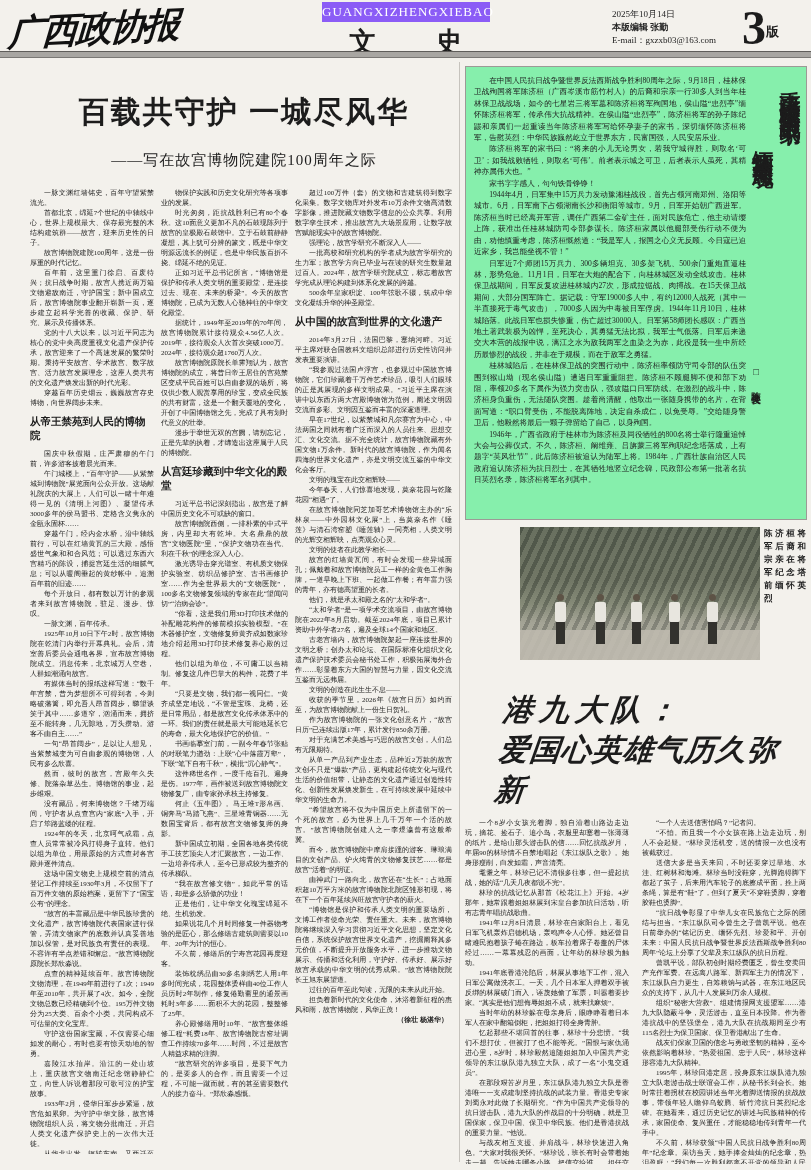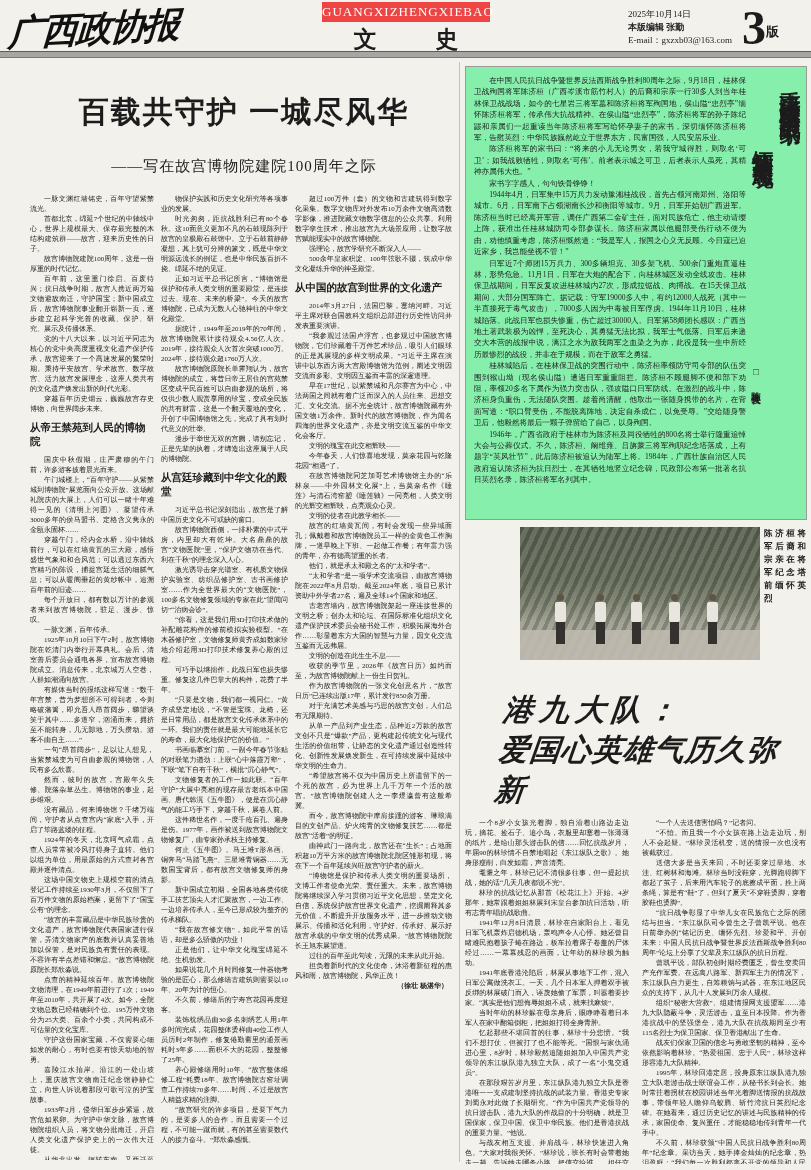--- a/index.html
+++ b/index.html
@@ -10,46 +10,46 @@
   }
   
   .masthead{
     position:absolute;left:8px;top:4px;width:170px;height:52px;
     font-size:36px;font-weight:bold;font-style:italic;
     transform:rotate(-3deg) skewX(-6deg);letter-spacing:-2px;
     color:#111;line-height:50px;white-space:nowrap;
   }
   .pinyin-box{
     position:absolute;left:322px;top:2px;width:168px;height:20px;
-    background:#ef4444;color:#fff;text-align:center;line-height:20px;
+    background:#8b5cf6;color:#fff;text-align:center;line-height:20px;
     font-size:13px;letter-spacing:1px;font-family:"Liberation Serif",serif;
   }
   .section-title{
     position:absolute;left:300px;top:24px;width:212px;height:30px;
-    text-align:center;font-size:23px;font-weight:bold;letter-spacing:26px;
+    text-align:center;font-size:27px;font-weight:bold;letter-spacing:26px;
     text-indent:26px;font-family:"Liberation Sans",sans-serif;
   }
-  .issue-block{position:absolute;left:628px;top:8px;width:118px;font-size:9px;line-height:13px;color:#222;}
+  .issue-block{position:absolute;left:612px;top:8px;width:118px;font-size:9px;line-height:13px;color:#222;}
   .issue-block .ed{font-weight:bold;}
   .page-no{
     position:absolute;left:742px;top:2px;width:62px;height:52px;
     font-size:48px;font-weight:bold;font-family:"Liberation Serif",serif;line-height:52px;text-align:left;
   }
   .page-word{font-size:13px;font-weight:bold;vertical-align:8px;letter-spacing:0;}
   .head-rule{
     position:absolute;left:0;top:51px;width:811px;height:5px;
     background:#a8a6a2;border-top:1px solid #5f5d5a;border-bottom:1px solid #7a7875;
   }
   
   .main-article{position:absolute;left:30px;top:60px;width:428px;height:1104px;overflow:hidden;}
   .main-headline{
     margin-top:32px;text-align:center;font-size:30px;font-weight:bold;
     font-family:"Liberation Sans","DejaVu Sans",sans-serif;letter-spacing:2px;white-space:nowrap;
   }
-  .main-dek{margin-top:24px;text-align:center;font-size:15px;letter-spacing:1px;}
+  .main-dek{margin-top:18px;text-align:center;font-size:15px;letter-spacing:1px;}
   .cols{display:flex;margin-top:18px;height:966px;overflow:hidden;}
   .col{overflow:hidden;}
   .col1{width:124px;margin-right:7px;}
   .col2{width:127px;margin-right:7px;}
   .col3{width:157px;}
   .col p{
     margin:0;text-indent:2em;text-align:justify;
     font-size:7px;line-height:10px;
   }
   .col h3{
@@ -159,38 +159,38 @@
         <p>时光匆匆，距抗战胜利已有80个春秋。这10面意义更加不凡的石鼓现陈列于故宫的皇极殿石鼓馆中。立于石鼓前静静凝想，其上犹可分辨的篆文，既是中华文明源远流长的例证，也是中华民族百折不挠、绵延不绝的见证。</p>
         <p>正如习近平总书记所言，“博物馆是保护和传承人类文明的重要殿堂，是连接过去、现在、未来的桥梁”。今天的故宫博物院，已成为无数人心驰神往的中华文化殿堂。</p>
         <p>据统计，1949年至2019年的70年间，故宫博物院累计接待观众4.56亿人次。2019年，接待观众人次首次突破1000万。2024年，接待观众超1760万人次。</p>
         <p>故宫博物院原院长单霁翔认为，故宫博物院的成立，将昔日帝王居住的宫苑禁区变成平民百姓可以自由参观的场所，将仅供少数人观赏享用的珍宝，变成全民族的共有财富，这是一个翻天覆地的变化，开创了中国博物馆之先，完成了具有划时代意义的壮举。</p>
         <p>漫步于举世无双的宫阙，请别忘记，正是先辈的执着，才缔造出这座属于人民的博物院。</p>
         <h3>从宫廷珍藏到中华文化的殿堂</h3>
         <p>习近平总书记深刻指出，故宫是了解中国历史文化不可或缺的窗口。</p>
         <p>故宫博物院西侧，一排朴素的中式平房，内里却大有乾坤。大名鼎鼎的故宫“文物医院”里，“保护文物功在当代、利在千秋”的理念深入人心。</p>
         <p>激光诱导击穿光谱室、有机质文物保护实验室、纺织品修护室、古书画修护室……作为全世界最大的“文物医院”，100多名文物修复领域的专家在此“望闻问切”“治病会诊”。</p>
         <p>“你看，这是我们用3D打印技术做的补配雕花构件的修前模拟实验模型。”在木器修护室，文物修复师黄齐成如数家珍地介绍起用3D打印技术修复养心殿的过程。</p>
-        <p>可巧手以继拙作，此战日军也损失惨重。修复这几件巴掌大的构件，花费了半年。</p>
+        <p>他们以组为单位，不可庸工以当精制。修复这几件巴掌大的构件，花费了半年。</p>
         <p>“只要是文物，我们都一视同仁。”黄齐成坚定地说，“不管是宝珠、龙椅，还是日常用品，都是故宫文化传承体系中的一环。我们的责任就是最大可能地延长它的寿命，最大化地保护它的价值。”</p>
         <p>书画临摹室门前，一副今年春节张贴的对联笔力遒劲：上联“心中落霞万壑”，下联“笔下自有千秋”，横批“沉心静气”。</p>
-        <p>文物修复者的工作一如此联。“百年守护”大展中亮相的现存最古老纸本中国画、唐代韩滉《五牛图》，便是在沉心静气的能工巧手下，穿越千秋，展卷人前。</p>
         <p>这件稀世名作，一度千疮百孔、遍身是伤。1977年，画作被送到故宫博物院文物修复厂，由专家孙承枝主持修复。</p>
         <p>何止《五牛图》。马王堆T形帛画、铜奔马“马踏飞燕”、三星堆青铜器……无数国宝背后，都有故宫文物修复师的身影。</p>
         <p>新中国成立初期，全国各地各类传统手工技艺顶尖人才汇聚故宫，一边工作、一边培养传承人，至今已形成较为整齐的传承梯队。</p>
         <p>“我在故宫修文物”，如此平常的话语，却是多么骄傲的功业！</p>
         <p>正是他们，让中华文化瑰宝绵延不绝、生机勃发。</p>
         <p>如果说花几个月时间修复一件器物考验的是匠心，那么修缮古建筑则需要以10年、20年为计的恒心。</p>
         <p>不久前，修缮后的宁寿宫花园再度迎客。</p>
         <p>装饰枕绣品由30多名刺绣艺人用1年多时间完成，花园整体烫样由40位工作人员历时2年制作，修复倦勤斋里的通景画耗时3年多……面积不大的花园，整整修了25年。</p>
         <p>养心殿修缮用时10年、“故宫整体维修工程”耗费18年、故宫博物院古窑址调查工作持续70多年……时间，不过是故宫人精益求精的注脚。</p>
         <p>“故宫研究的许多项目，是要下气力的，是要多人的合作，而且需要一个过程，不可能一蹴而就，有的甚至需要数代人的接力奋斗。”郑欣淼感慨。</p>
       </div>
     <div class="col col3">
         <p>超过100万件（套）的文物和古建筑得到数字化采集。数字文物库对外发布10万余件文物高清数字影像，推进院藏文物数字信息的公众共享。利用数字孪生技术，推出故宫九大场景应用，让数字故宫赋能现实中的故宫博物院。</p>
         <p>强理论，故宫学研究不断深入人——</p>
+        <p>一批高校和研究机构的学者成为故宫学研究的生力军；故宫学方向已毕业与在读的研究生数量超过百人。2024年，故宫学研究院成立，标志着故宫学完成从理论构建到体系化发展的跨越。</p>
         <p>500余年皇家积淀、100年弦歌不辍，筑成中华文化凝练升华的神圣殿堂。</p>
         <h3>从中国的故宫到世界的文化遗产</h3>
         <p>2014年3月27日，法国巴黎，塞纳河畔。习近平主席对联合国教科文组织总部进行历史性访问并发表重要演讲。</p>
         <p>“我参观过法国卢浮宫，也参观过中国故宫博物院，它们珍藏着千万件艺术珍品，吸引人们眼球的正是其展现的多样文明成果。”习近平主席在演讲中以东西方两大宫殿博物馆为范例，阐述文明因交流而多彩、文明因互鉴而丰富的深邃道理。</p>
         <p>早在17世纪，以紫禁城和凡尔赛宫为中心，中法两国之间就有着广泛而深入的人员往来、思想交汇、文化交流。据不完全统计，故宫博物院藏有外国文物1万余件。新时代的故宫博物院，作为闻名四海的世界文化遗产，亦是文明交流互鉴的中华文化会客厅。</p>
         <p>文明的瑰宝在此交相辉映——</p>
         <p>今年春天，人们惊喜地发现，莫奈花园与乾隆花园“相遇”了。</p>
         <p>在故宫博物院同芝加哥艺术博物馆主办的“乐林泉——中外园林文化展”上，当莫奈名作《睡莲》与清石湾窑塑《睡莲轴》一同亮相，人类文明的光辉交相辉映，点亮观众心灵。</p>
         <p>文明的使者在此教学相长——</p>
         <p>故宫的红墙黄瓦间，有时会发现一些异域面孔；佩戴着和故宫博物院员工一样的金黄色工作胸牌，一道早晚上下班、一起做工作餐；有年富力强的青年，亦有德高望重的长者。</p>

